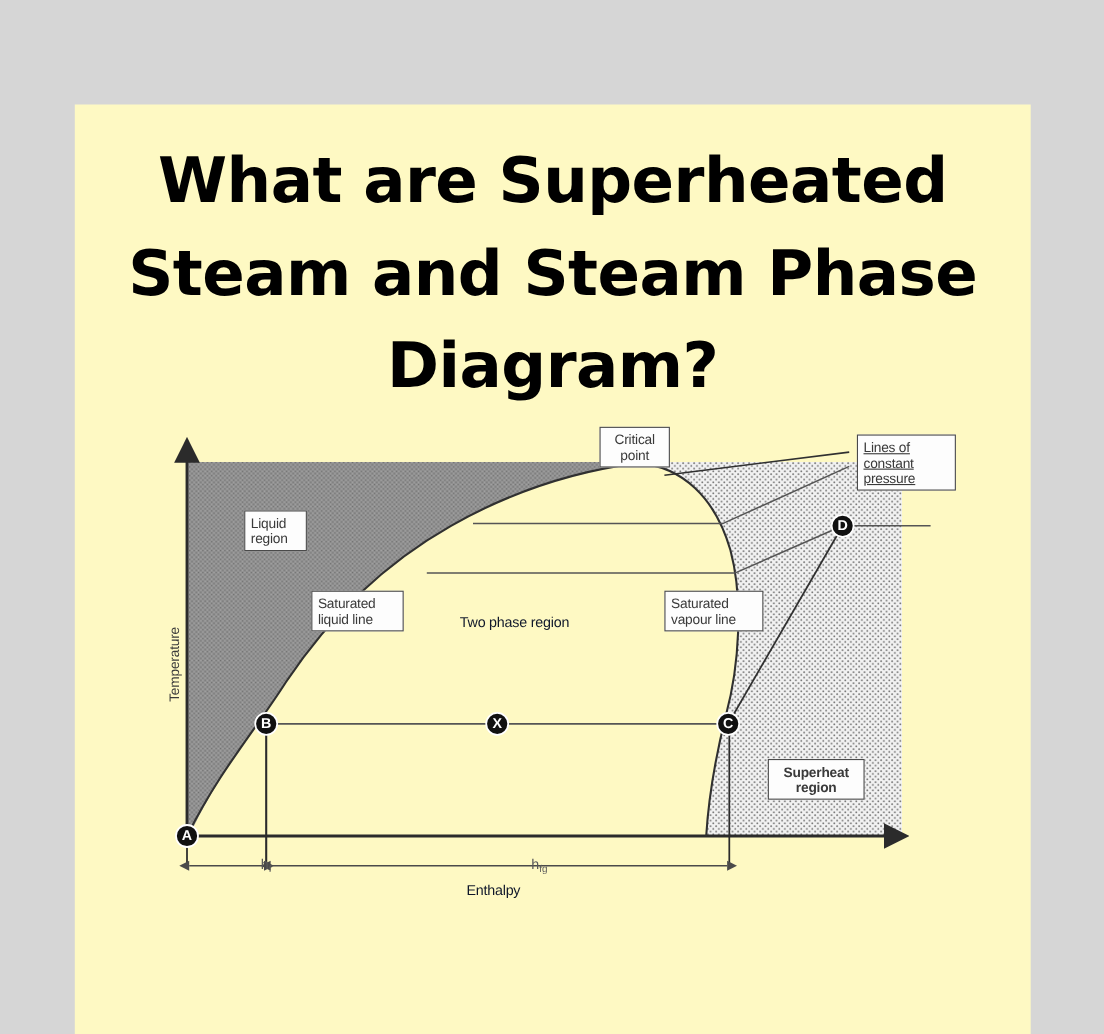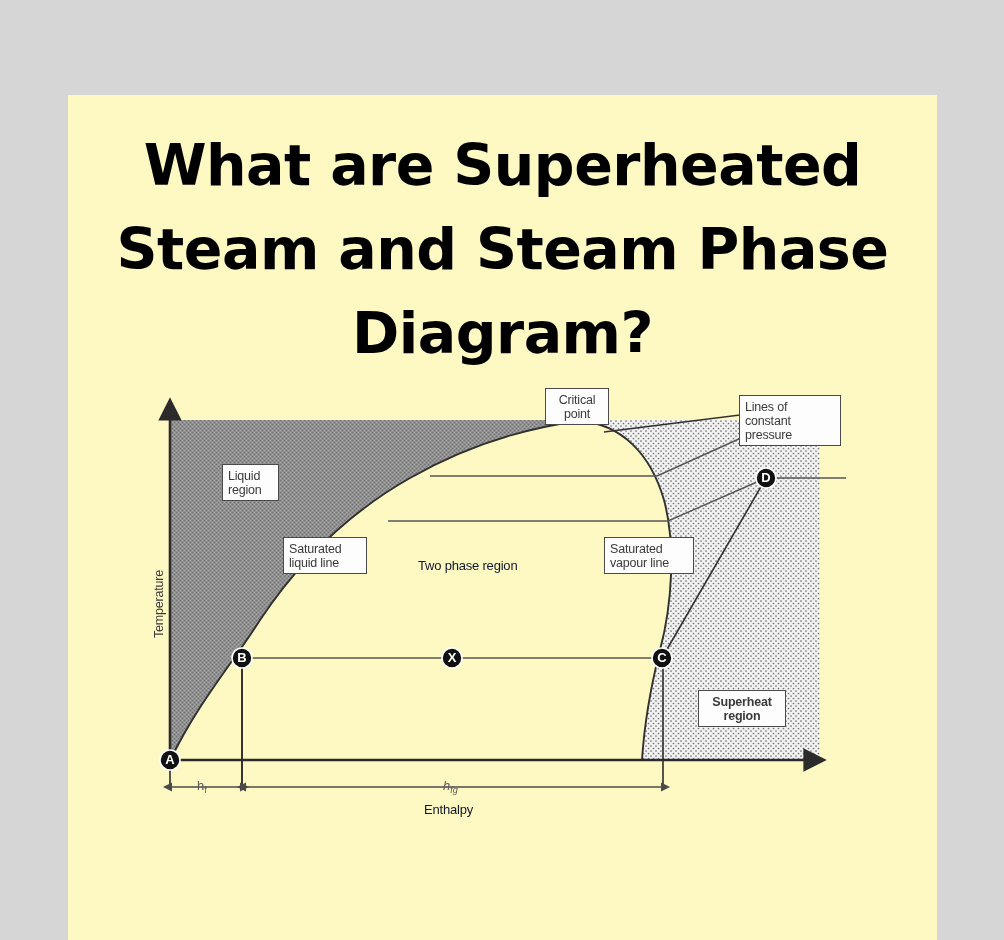--- a/index.html
+++ b/index.html
@@ -91,20 +91,21 @@
     transform: rotate(-90deg);
     transform-origin: left top;
     white-space: nowrap;
   }
   .dimlabel {
     position: absolute;
     color: #5a5a5a;
     font-family: "Liberation Sans", sans-serif;
     font-size: 13px;
     white-space: nowrap;
+    margin-left: 40px;
   }
   .dimlabel sub {
     font-size: 9px;
     vertical-align: baseline;
     position: relative;
     top: 3px;
   }
   .ptlabel {
     position: absolute;
     color: #ffffff;
@@ -221,34 +222,34 @@
 liquid line</div>
 
     <div class="plaintext" style="left:418px; top:558px;">Two phase region</div>
 
     <div class="lbl center" style="left:545px; top:388px; width:64px;">Critical
 point</div>
 
     <div class="lbl" style="left:604px; top:537px; width:90px;">Saturated
 vapour line</div>
 
-    <div class="lbl" style="left:739px; top:395px; width:102px;">Lines of
+    <div class="lbl" style="left:779px; top:395px; width:90px;text-decoration:underline;">Lines of
 constant
 pressure</div>
 
     <div class="lbl center" style="left:698px; top:690px; width:88px;font-weight:bold;">Superheat
 region</div>
 
     <div class="axis-y-label" style="left:152px; top:638px;">Temperature</div>
 
     <div class="plaintext" style="left:424px; top:802px;">Enthalpy</div>
 
     <div class="dimlabel" style="left:197px; top:778px;"><span>h</span><sub>f</sub></div>
 
-    <div class="dimlabel" style="left:443px; top:778px;font-style:italic;"><span>h</span><sub>fg</sub></div>
+    <div class="dimlabel" style="left:443px; top:778px;"><span>h</span><sub>fg</sub></div>
 
     <div class="ptlabel" style="left:160px; top:750px;">A</div>
     <div class="ptlabel" style="left:232px; top:648px;">B</div>
     <div class="ptlabel" style="left:442px; top:648px;">X</div>
     <div class="ptlabel" style="left:652px; top:648px;">C</div>
     <div class="ptlabel" style="left:756px; top:468px;">D</div>
   </div>
 
 </div>
 

